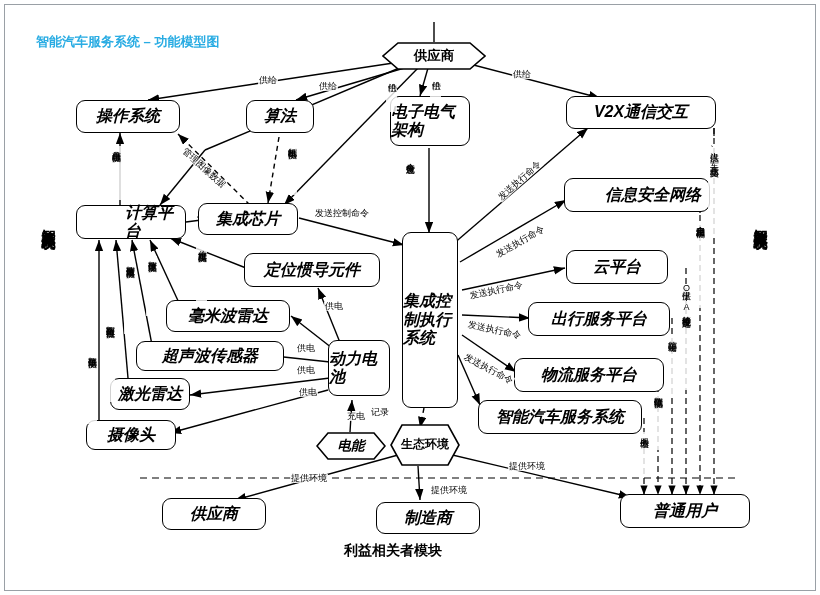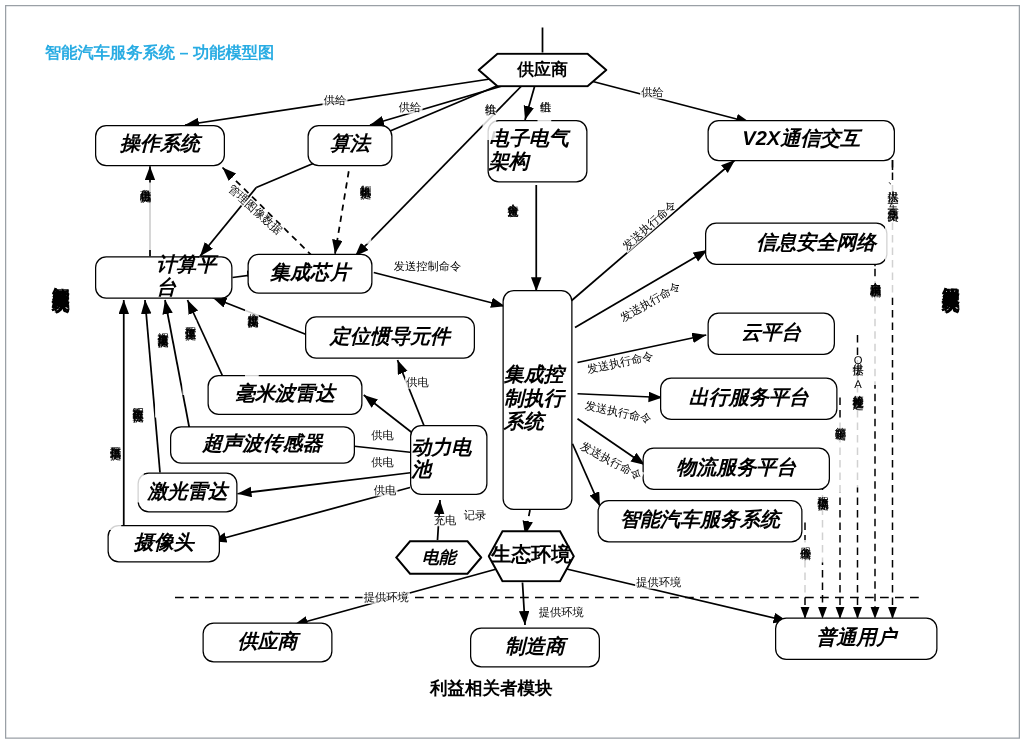--- a/index.html
+++ b/index.html
@@ -255,21 +255,21 @@
     <svg width="70" height="28" viewBox="0 0 70 28">
       <polygon points="12,1 58,1 69,14 58,27 12,27 1,14" fill="#ffffff" stroke="#000" stroke-width="1.6"></polygon>
     </svg>
     <span>电能</span>
   </div>
 
   <div class="hexnode" style="left:390px; top:424px; width:70px; height:42px;">
     <svg width="70" height="42" viewBox="0 0 70 42">
       <polygon points="12,1 58,1 69,21 58,41 12,41 1,21" fill="#ffffff" stroke="#000" stroke-width="1.6"></polygon>
     </svg>
-    <span style="font-size:16px; line-height:1.1;">生态环境</span>
+    <span style="font-size:12px; line-height:1.1;">生态环境</span>
   </div>
 
   <div class="node round" style="left:162px; top:498px; width:104px; height:32px;">供应商</div>
   <div class="node round" style="left:376px; top:502px; width:104px; height:32px;">制造商</div>
   <div class="node round" style="left:620px; top:494px; width:130px; height:34px;">普通用户</div>
 
   <div class="vlabel" style="left:40px; top:218px; height:200px;">智能产品系统模块</div>
   <div class="vlabel" style="left:752px; top:218px; height:200px;">智能服务系统模块</div>
   <div class="bottomlabel" style="left:344px; top:542px;">利益相关者模块</div>
 

